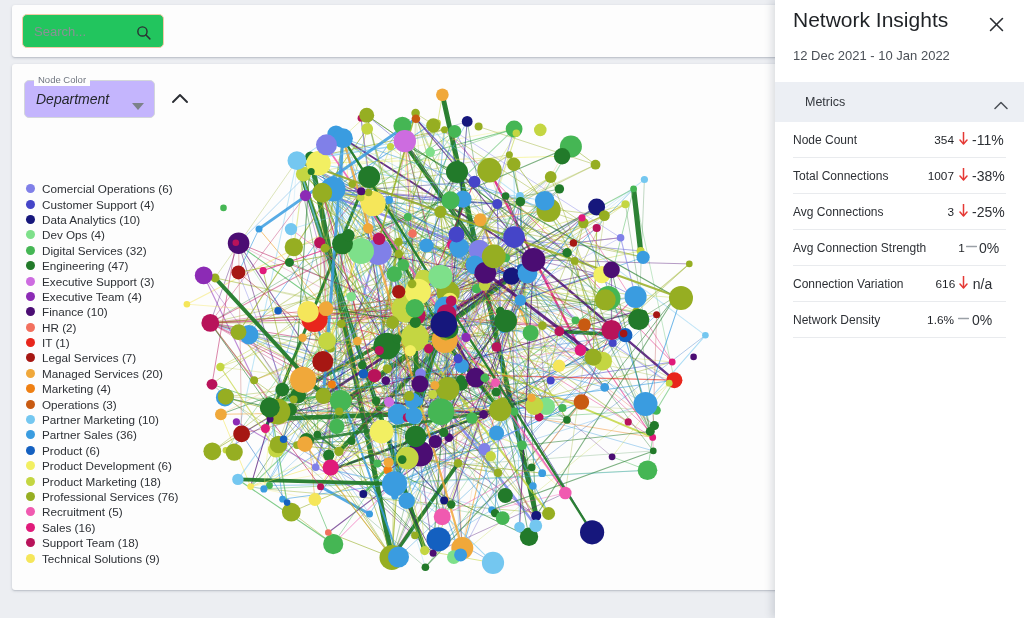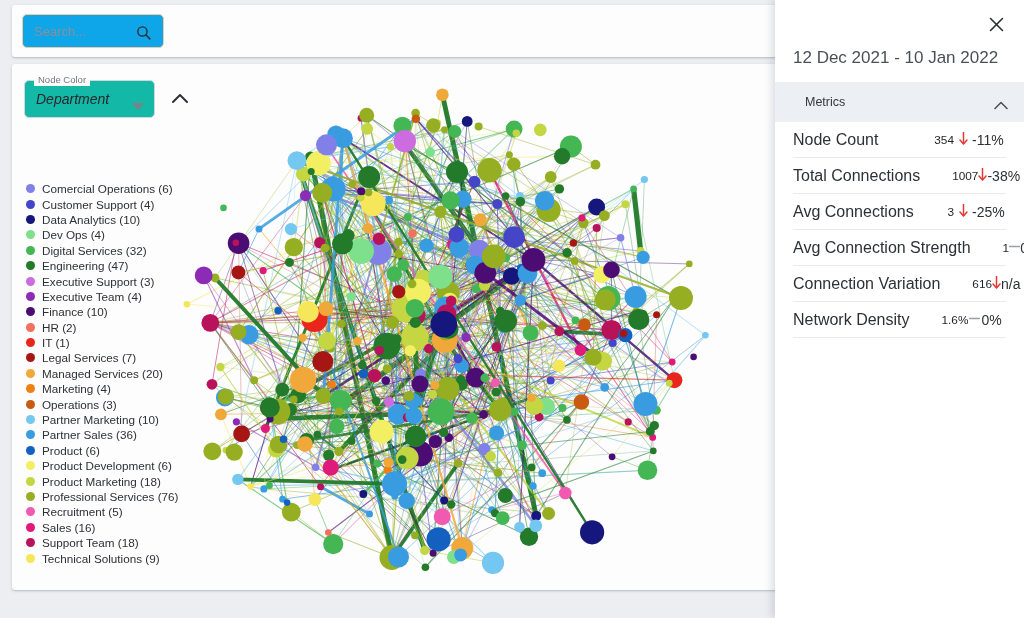--- a/index.html
+++ b/index.html
@@ -18,21 +18,21 @@
     width: 860px; height: 52px;
     background: #fdfdfd;
     border-radius: 3px;
     box-shadow: 0 1px 3px rgba(50,60,80,.20), 0 1px 1px rgba(50,60,80,.10);
   }
   .search-wrap {
     position: absolute; left: 10px; top: 9px;
     width: 142px; height: 34px;
     border: 1px solid #f3c9a6;
     border-radius: 5px;
-    background: #0ea5e9;
+    background: #22c55e;
     display: flex; align-items: center;
   }
   .search-input {
     border: none; outline: none; background: transparent;
     font-family: "Liberation Sans", sans-serif;
     font-size: 13px; color: #3c4043;
     margin-left: 11px; width: 92px; height: 30px;
   }
   .search-input::placeholder { color: #8b9096; }
   .search-icon { position: absolute; right: 11px; top: 9px; }
@@ -51,21 +51,21 @@
     border-radius: 3px;
     box-shadow: 0 1px 3px rgba(50,60,80,.20), 0 1px 1px rgba(50,60,80,.10);
     overflow: hidden;
   }
 
   
   .select-row { position: absolute; left: 12px; top: 16px; display: flex; align-items: center; }
   .select-box {
     position: relative; width: 131px; height: 38px;
     border: 1px solid #d3d6db; border-radius: 5px;
-    background: #14b8a6;
+    background: #c4b5fd;
     display: flex; align-items: center;
   }
   .select-legend {
     position: absolute; top: -7px; left: 9px;
     background: #fdfdfd; padding: 0 4px;
     font-size: 9.5px; color: #707680; line-height: 12px;
   }
   .select-value { margin-left: 11px; font-size: 14px; color: #24272b; font-style: italic; }
   .select-caret { position: absolute; right: 10px; top: 16px; }
   .collapse-btn {
@@ -95,36 +95,36 @@
     position: absolute; left: 18px; top: 8px;
     font-size: 21px; color: #1f2226; font-weight: normal;
   }
   .panel-close {
     position: absolute; right: 14px; top: 10px;
     width: 28px; height: 28px; cursor: pointer;
     display: flex; align-items: center; justify-content: center;
   }
   .panel-sub {
     position: absolute; left: 18px; top: 48px;
-    font-size: 17px; color: #4b5057;
+    font-size: 13px; color: #4b5057;
   }
   .metrics-head {
     position: absolute; left: 0; top: 82px;
     width: 249px; height: 40px;
     background: #eceff4;
     display: flex; align-items: center;
   }
   .metrics-head-label { margin-left: 30px; font-size: 12.5px; color: #33373d; }
   .metrics-head-chev { position: absolute; right: 16px; top: 14px; }
   .metrics-list { position: absolute; left: 18px; top: 122px; width: 213px; }
   .metric-row {
     height: 36px; display: flex; align-items: center;
     border-bottom: 1px solid #e9ebee;
   }
-  .metric-name { font-size: 16px; color: #2d3035; flex: 1 1 auto; white-space: nowrap; }
+  .metric-name { font-size: 12px; color: #2d3035; flex: 1 1 auto; white-space: nowrap; }
   .metric-value { font-size: 11.8px; color: #1e2126; text-align: right; margin-left: 32px; }
   .metric-arrow { width: 18px; text-align: center; font-size: 12px; line-height: 1; }
   .arrow-down { color: #e53935; }
   .arrow-flat { color: #9aa0a6; }
   .metric-delta { font-size: 14px; color: #2d3035; width: 34px; }
 </style>
 </head>
 <body>
 
 <div id="root">
@@ -1629,20 +1629,21 @@
           <span class="legend-text">Support Team (18)</span>
         </div>
         <div class="legend-item">
           <span class="legend-dot" style="background: rgb(245, 230, 90);"></span>
           <span class="legend-text">Technical Solutions (9)</span>
         </div>
       </div>
   </div>
 
   <div class="panel">
+    <div class="panel-title">Network Insights</div>
     <div class="panel-close">
       <svg width="17" height="17" viewBox="0 0 20 20" stroke="#2b2e33" stroke-width="1.9" stroke-linecap="round">
         <line x1="3" y1="3" x2="17" y2="17"></line>
           <line x1="17" y1="3" x2="3" y2="17"></line>
       </svg>
     </div>
     <div class="panel-sub">12 Dec 2021 - 10 Jan 2022</div>
 
     <div class="metrics-head">
       <span class="metrics-head-label">Metrics</span>

